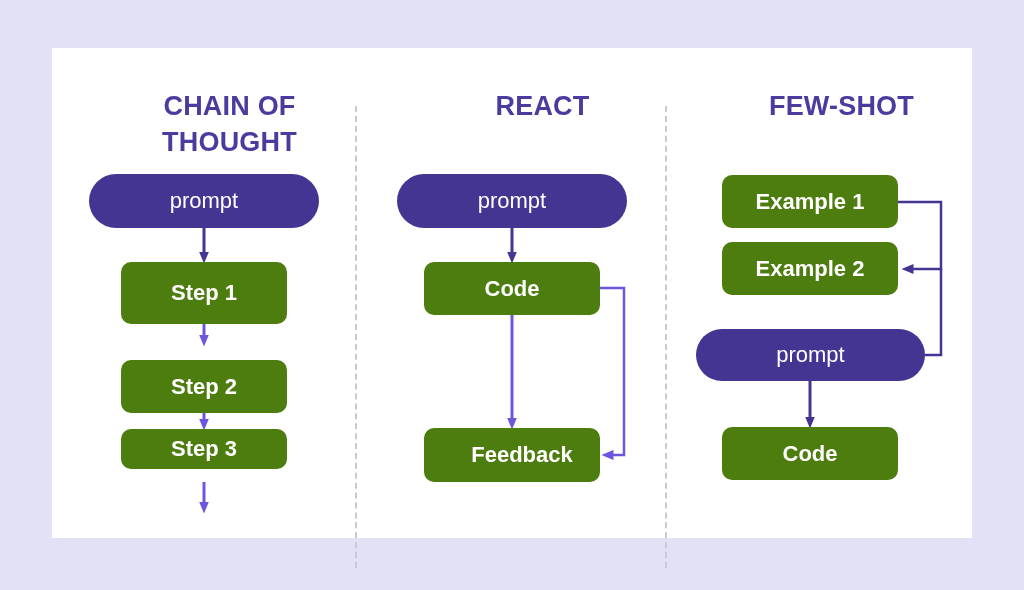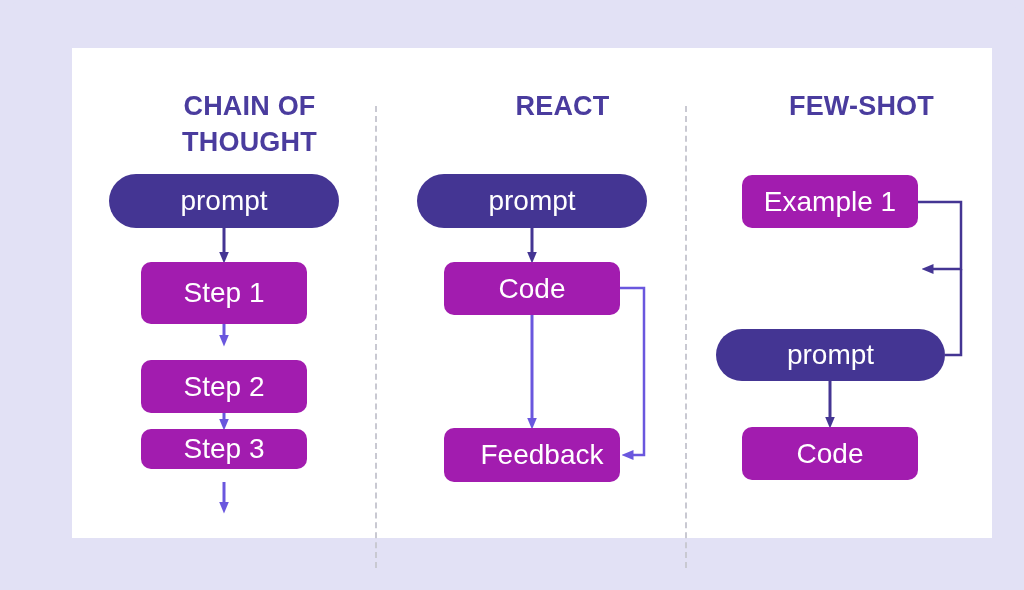--- a/index.html
+++ b/index.html
@@ -21,21 +21,20 @@
     border-radius: 26px;
     overflow: hidden;
   }
   #card {
     position: absolute;
     left: 52px;
     top: 48px;
     width: 920px;
     height: 490px;
     background: #ffffff;
-    margin-left: 20px;
   }
   .divider {
     position: absolute;
     top: 58px;
     width: 0;
     height: 462px;
     border-left: 2px dashed #c9c9d2;
   }
   #divider-1 { left: 303px; }
   #divider-2 { left: 613px; }
@@ -53,26 +52,26 @@
   #title-cot { left: 36px; top: 40px; width: 283px; }
   #title-react { left: 349px; top: 40px; width: 283px; }
   #title-fewshot { left: 648px; top: 40px; width: 283px; }
 
   .node {
     position: absolute;
     display: flex;
     align-items: center;
     justify-content: center;
     color: #ffffff;
-    font-size: 28px;
+    font-size: 22px;
     font-weight: normal;
     box-sizing: border-box;
   }
   .node.dark  { background: #443593; }
-  .node.light { background: #a21caf; }
+  .node.light { background: #4d7c0f; font-weight: bold; }
   .node.pill  { border-radius: 999px; }
   .node.rect  { border-radius: 10px; }
 
   
   #cot-prompt { left: 37px;  top: 126px; width: 230px; height: 54px; }
   #cot-step1  { left: 69px;  top: 214px; width: 166px; height: 62px; }
   #cot-step2  { left: 69px;  top: 312px; width: 166px; height: 53px; }
   #cot-step3  { left: 69px;  top: 381px; width: 166px; height: 40px; }
 
   
@@ -155,17 +154,18 @@
     <div class="node dark pill" id="cot-prompt">prompt</div>
     <div class="node light rect" id="cot-step1">Step 1</div>
     <div class="node light rect" id="cot-step2">Step 2</div>
     <div class="node light rect" id="cot-step3">Step 3</div>
 
     <div class="node dark pill" id="react-prompt">prompt</div>
     <div class="node light rect" id="react-code">Code</div>
     <div class="node light rect" id="react-feedback">Feedback</div>
 
     <div class="node light rect" id="fs-example1">Example 1</div>
+    <div class="node light rect" id="fs-example2">Example 2</div>
     <div class="node dark pill" id="fs-prompt">prompt</div>
     <div class="node light rect" id="fs-code">Code</div>
 
   </div>
 </div>
 
 </body></html>

